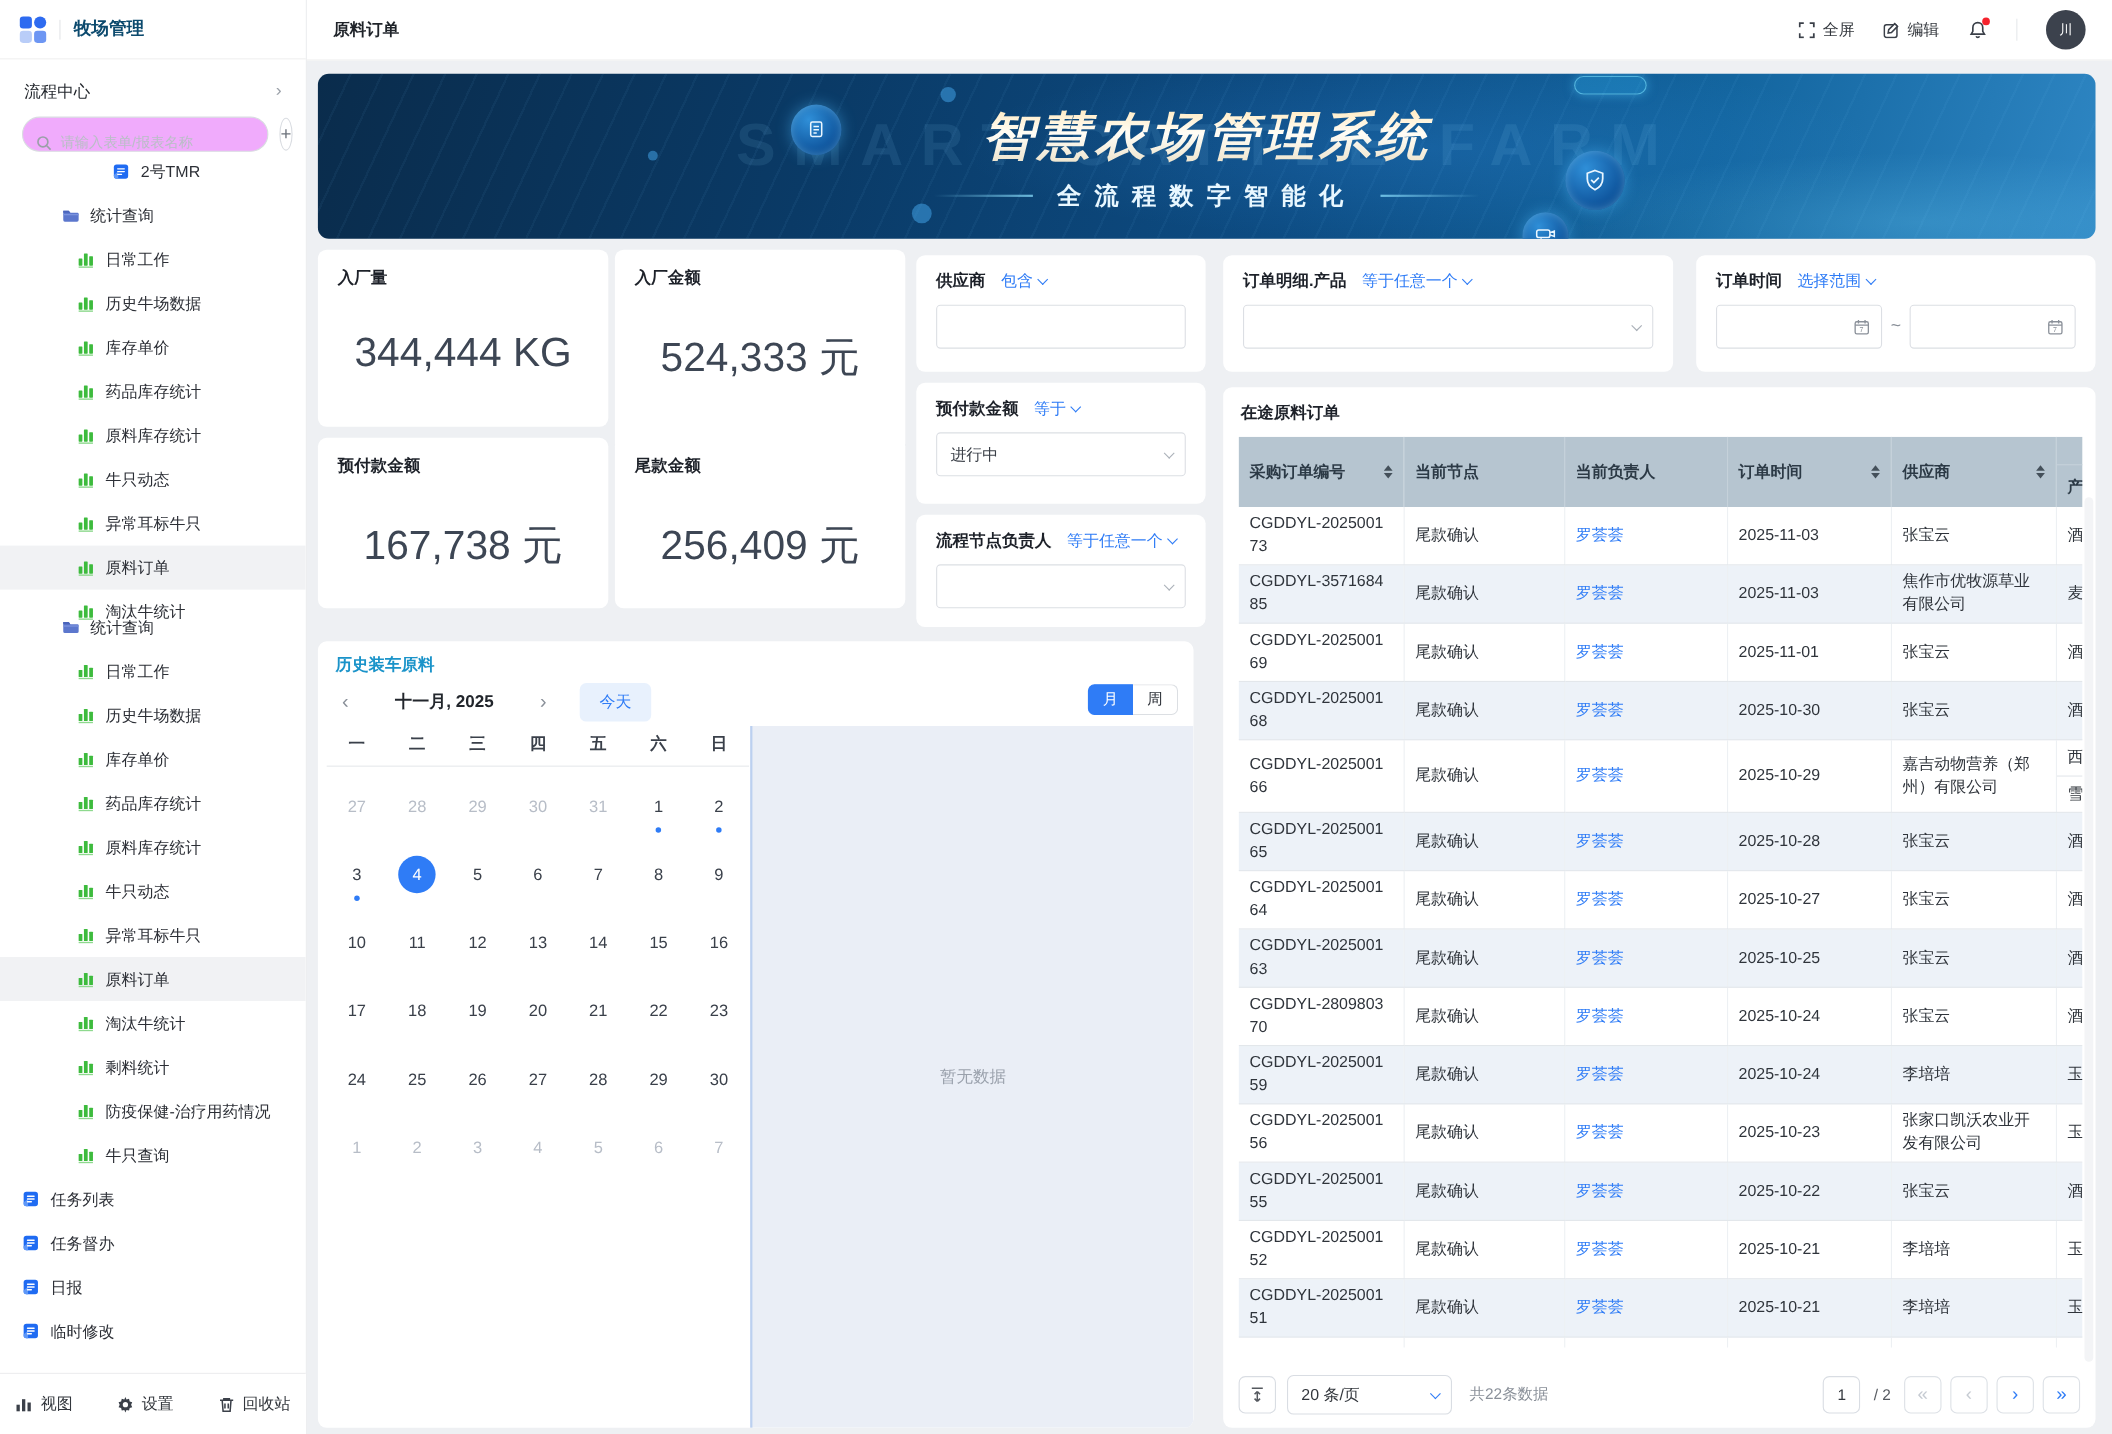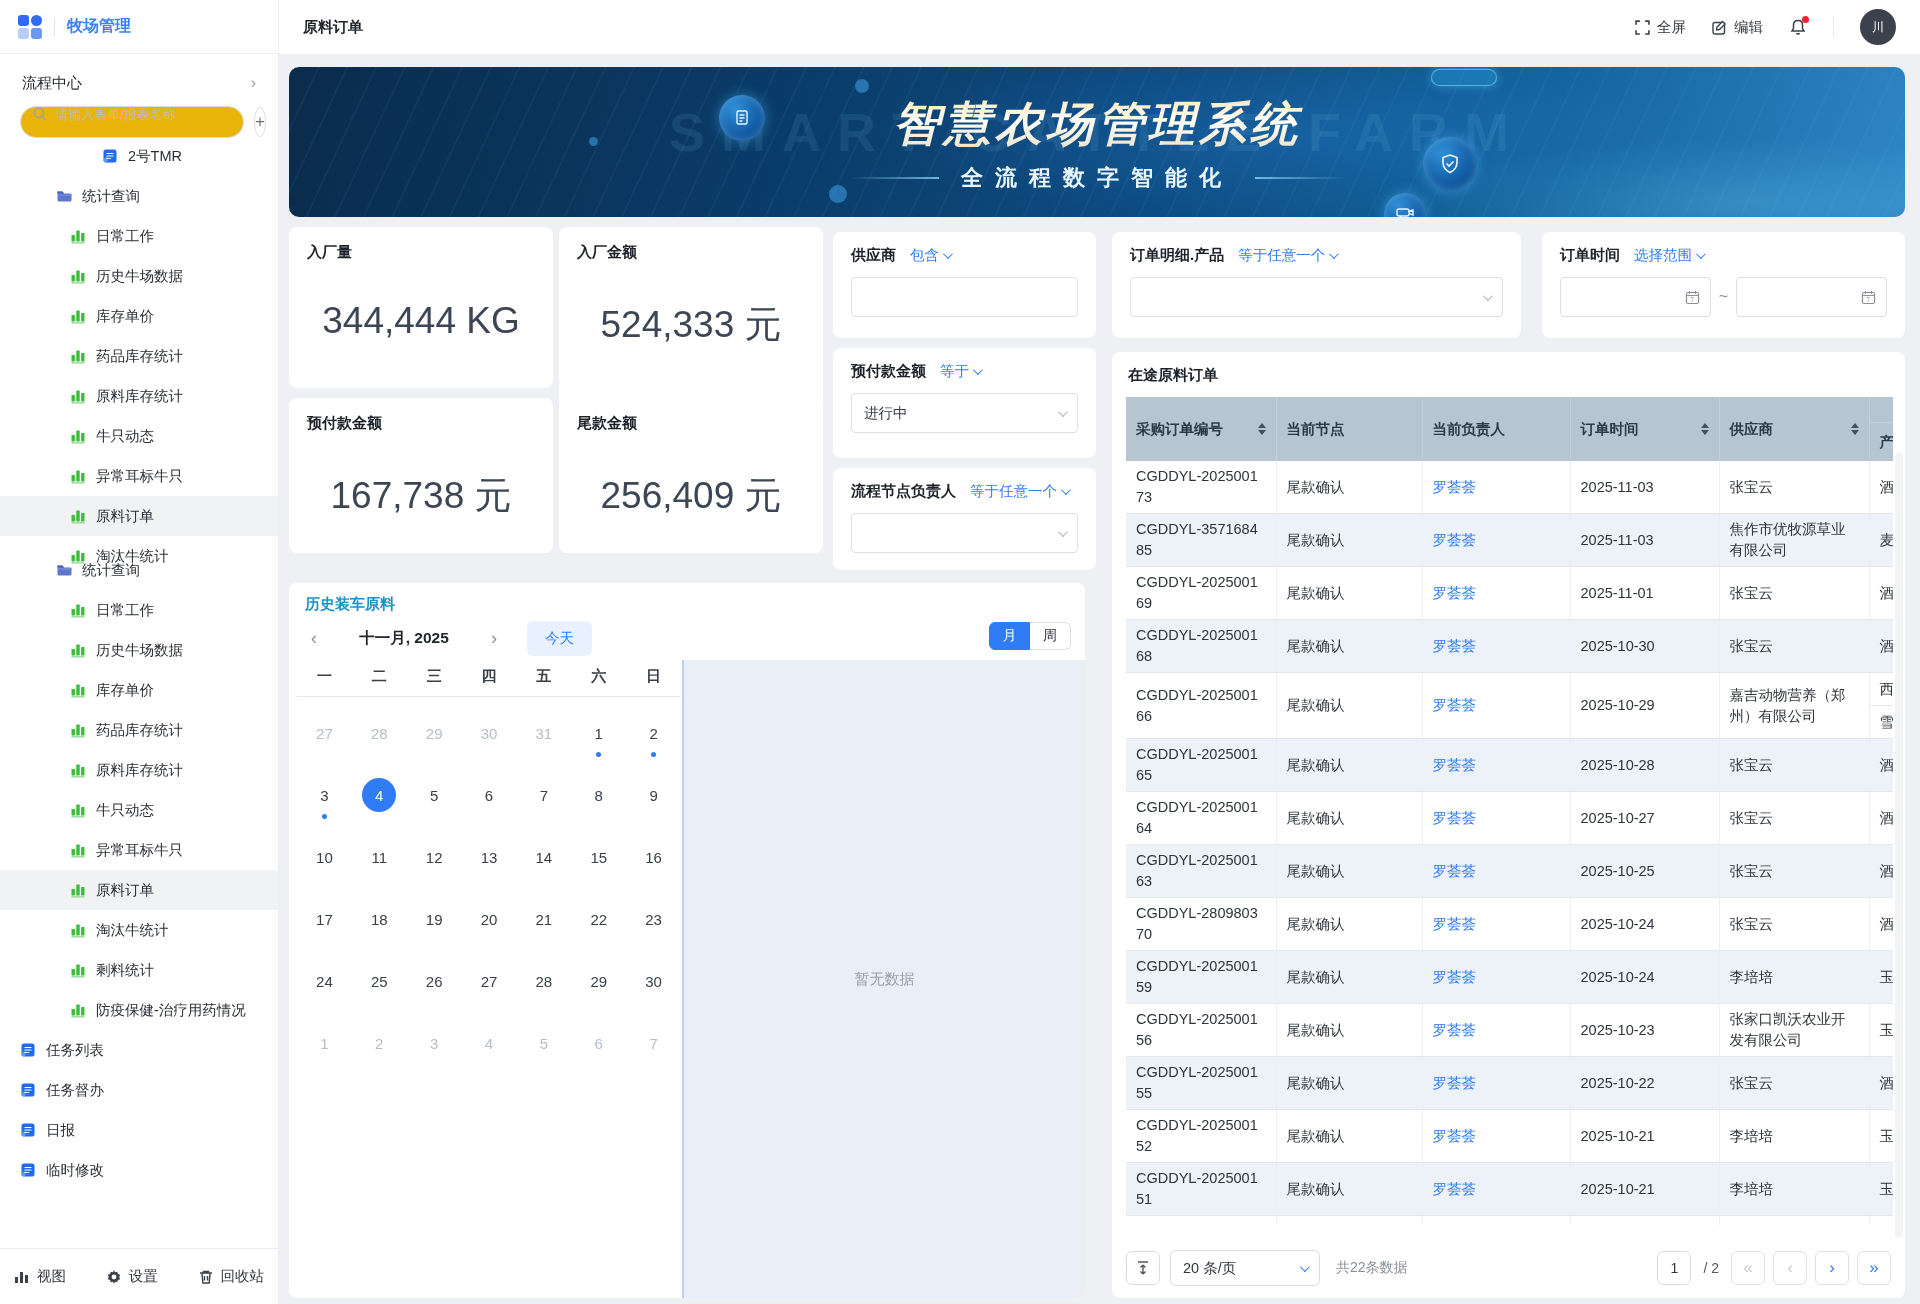--- a/index.html
+++ b/index.html
@@ -9,27 +9,27 @@
   
   #sidebar { position:absolute; left:0; top:0; width:279px; height:1304px;
     background:#fff; border-right:1px solid #ebedef; }
   .sb-header { height:54px; display:flex; align-items:center; padding:0 18px;
     border-bottom:1px solid #efefef; }
   .logo { width:24px; height:24px; display:grid; grid-template:11px 11px/11px 11px; gap:2px; }
   .logo i { border-radius:3px; }
   .logo i:nth-child(1){background:#2e6bf0;} .logo i:nth-child(2){background:#2e6bf0;border-radius:50%;}
   .logo i:nth-child(3){background:#b9cdf8;} .logo i:nth-child(4){background:#6d96f3;}
   .sb-divider { width:1px; height:18px; background:#e3e5e8; margin:0 12px; }
-  .sb-title { font-size:16px; font-weight:bold; color:#3b82f6; }
+  .sb-title { font-size:16px; font-weight:bold; color:#0c4a6e; }
   .sb-section { height:46px; display:flex; align-items:center; justify-content:space-between;
     padding:0 22px 0 22px; font-size:15px; color:#1f2329; margin-top:6px; }
   .sb-section .chev-r { color:#9aa0a8; font-size:16px; }
   .sb-searchrow { display:flex; align-items:center; padding:0 18px 0 20px; gap:10px; }
   .sb-search { flex:1; height:32px; border:1px solid #d9dce1; border-radius:16px;
-    display:flex; align-items:flex-start; padding:0 12px; gap:8px; background:#eab308; }
+    display:flex; align-items:flex-end; padding:0 12px; gap:8px; background:#f0abfc; }
   .sb-search input { border:none; outline:none; flex:1; font-size:13px; color:#333;
     font-family:inherit; background:transparent; }
   .sb-search input::placeholder { color:#b9bec6; }
   .sb-add { width:30px; height:30px; border:1px solid #d9dce1; border-radius:50%;
     display:flex; align-items:center; justify-content:center; color:#6d737c; font-size:17px;
     background:#fff; }
   #sb-list { position:absolute; left:0; right:0; top:146px; bottom:62px; overflow:hidden; }
   .sb-item { height:40px; display:flex; align-items:center; gap:10px; font-size:14.5px;
     color:#2c2f36; cursor:default; }
   .sb-item .ic { width:16px; height:16px; flex:0 0 16px; display:flex; }
@@ -462,20 +462,31 @@
       <div class="sb-item lvl2">
         <span class="ic">
           <svg viewBox="0 0 16 16">
             <rect x="1.5" y="7" width="3.4" height="6.5" rx="0.5" fill="#3dbb3d"></rect>
             <rect x="6.3" y="2.5" width="3.4" height="11" rx="0.5" fill="#3dbb3d"></rect>
             <rect x="11.1" y="5" width="3.4" height="8.5" rx="0.5" fill="#3dbb3d"></rect>
             <rect x="1.5" y="14.2" width="13" height="1.3" fill="#8ed98e"></rect>
           </svg>
         </span>
         <span class="lb">防疫保健-治疗用药情况</span>
+      </div>
+      <div class="sb-item lvl2">
+        <span class="ic">
+          <svg viewBox="0 0 16 16">
+            <rect x="1.5" y="7" width="3.4" height="6.5" rx="0.5" fill="#3dbb3d"></rect>
+            <rect x="6.3" y="2.5" width="3.4" height="11" rx="0.5" fill="#3dbb3d"></rect>
+            <rect x="11.1" y="5" width="3.4" height="8.5" rx="0.5" fill="#3dbb3d"></rect>
+            <rect x="1.5" y="14.2" width="13" height="1.3" fill="#8ed98e"></rect>
+          </svg>
+        </span>
+        <span class="lb">牛只查询</span>
       </div>
       <div class="sb-item lvl0">
         <span class="ic">
           <svg viewBox="0 0 16 16">
             <rect x="1.5" y="1.5" width="13" height="13" rx="2.5" fill="#1f6bf2"></rect>
             <path d="M1.5 11l4-3 0 6.5H4a2.5 2.5 0 0 1-2.5-2.5z" fill="#5e97f7"></path>
             <path d="M5 5.5h6M5 8h6M5 10.5h3.5" stroke="#fff" stroke-width="1.2" stroke-linecap="round"></path>
           </svg>
         </span>
         <span class="lb">任务列表</span>

